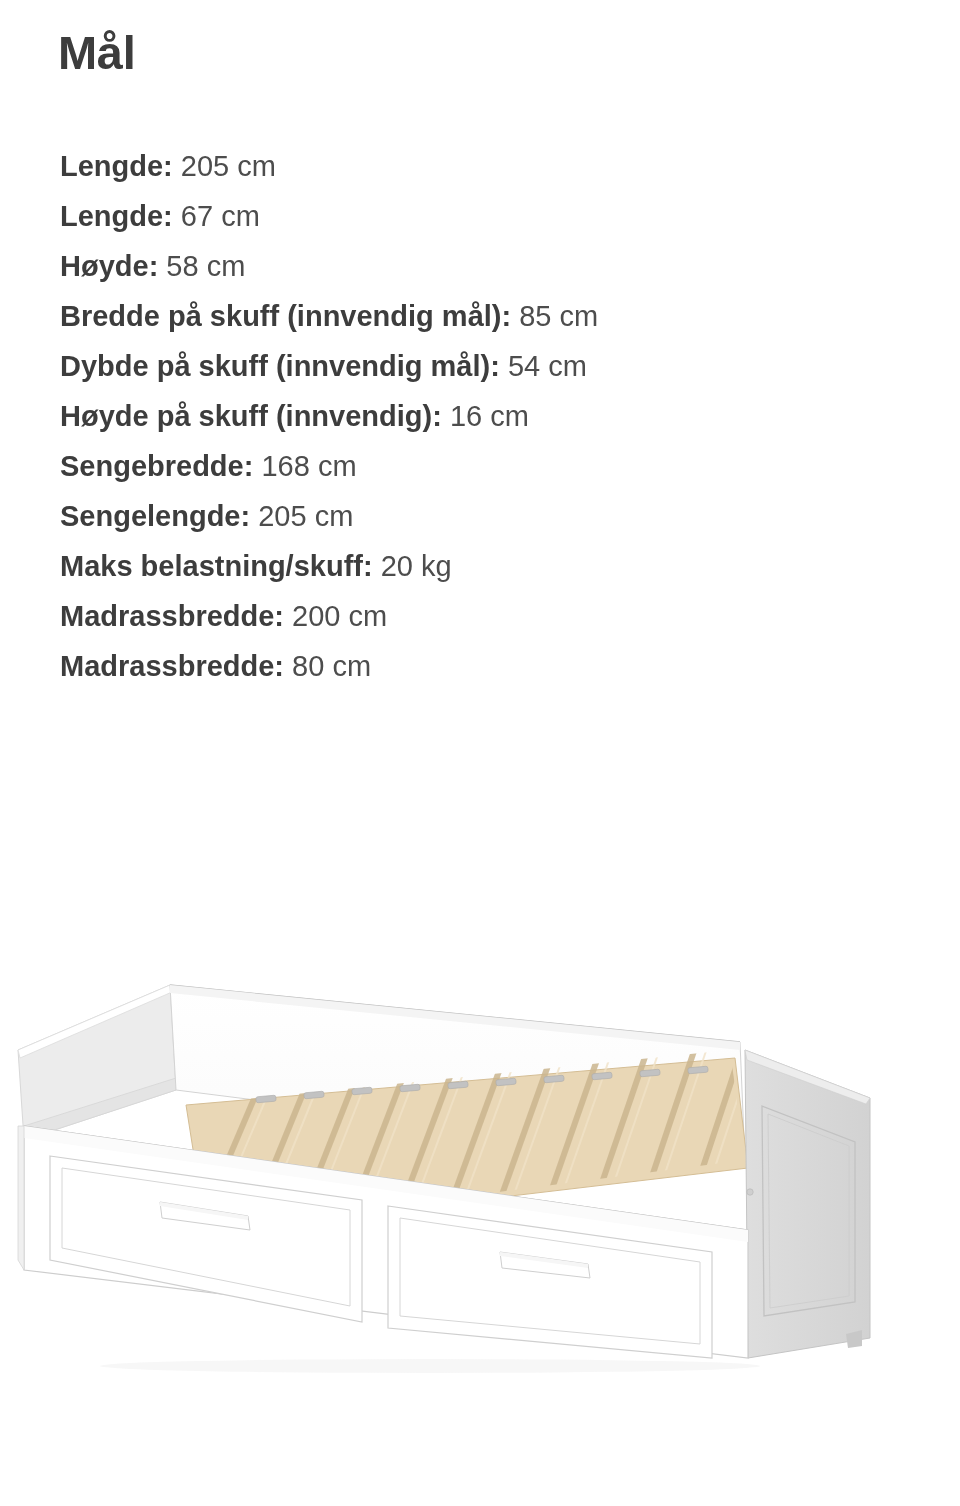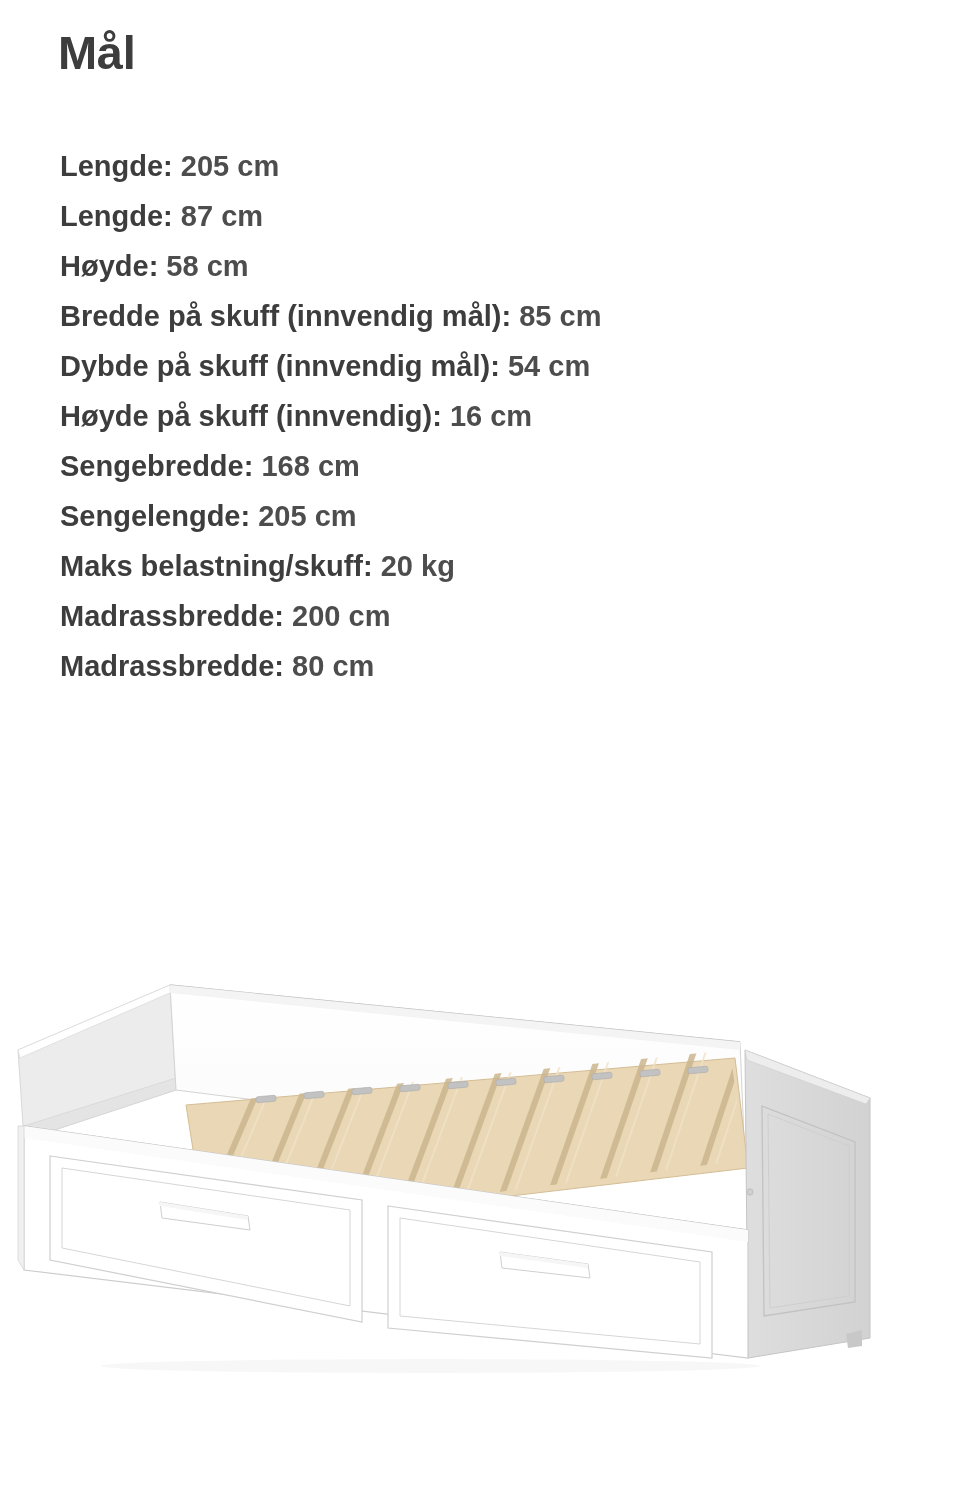--- a/index.html
+++ b/index.html
@@ -51,21 +51,21 @@
     font-size: 29px;
     line-height: 50px;
     color: #474747;
     white-space: nowrap;
   }
   .spec-label {
     font-weight: 700;
     color: #3d3d3d;
   }
   .spec-value {
-    font-weight: 700;
+    font-weight: 400;
     color: #4d4d4d;
     text-align: right;
   }
 
   
   .product-figure {
     position: absolute;
     left: 0;
     top: 930px;
     width: 960px;
@@ -85,21 +85,21 @@
 
   <h2 class="section-title">Mål</h2>
 
   <ul class="spec-list">
     <li class="spec-row">
       <span class="spec-label">Lengde:</span>
       <span class="spec-value">205 cm</span>
     </li>
     <li class="spec-row">
       <span class="spec-label">Lengde:</span>
-      <span class="spec-value">87 cm</span>
+      <span class="spec-value">67 cm</span>
     </li>
     <li class="spec-row">
       <span class="spec-label">Høyde:</span>
       <span class="spec-value">58 cm</span>
     </li>
     <li class="spec-row">
       <span class="spec-label">Bredde på skuff (innvendig mål):</span>
       <span class="spec-value">85 cm</span>
     </li>
     <li class="spec-row">

